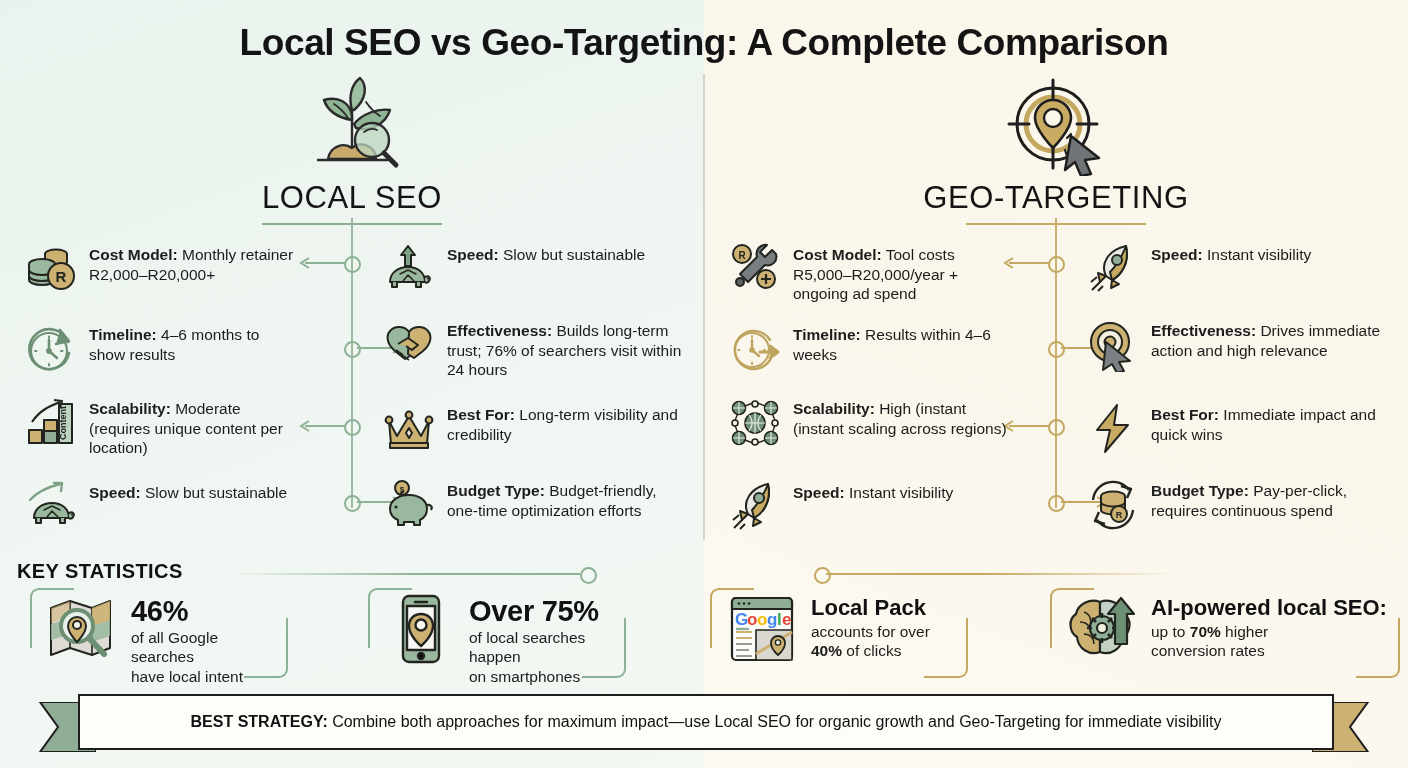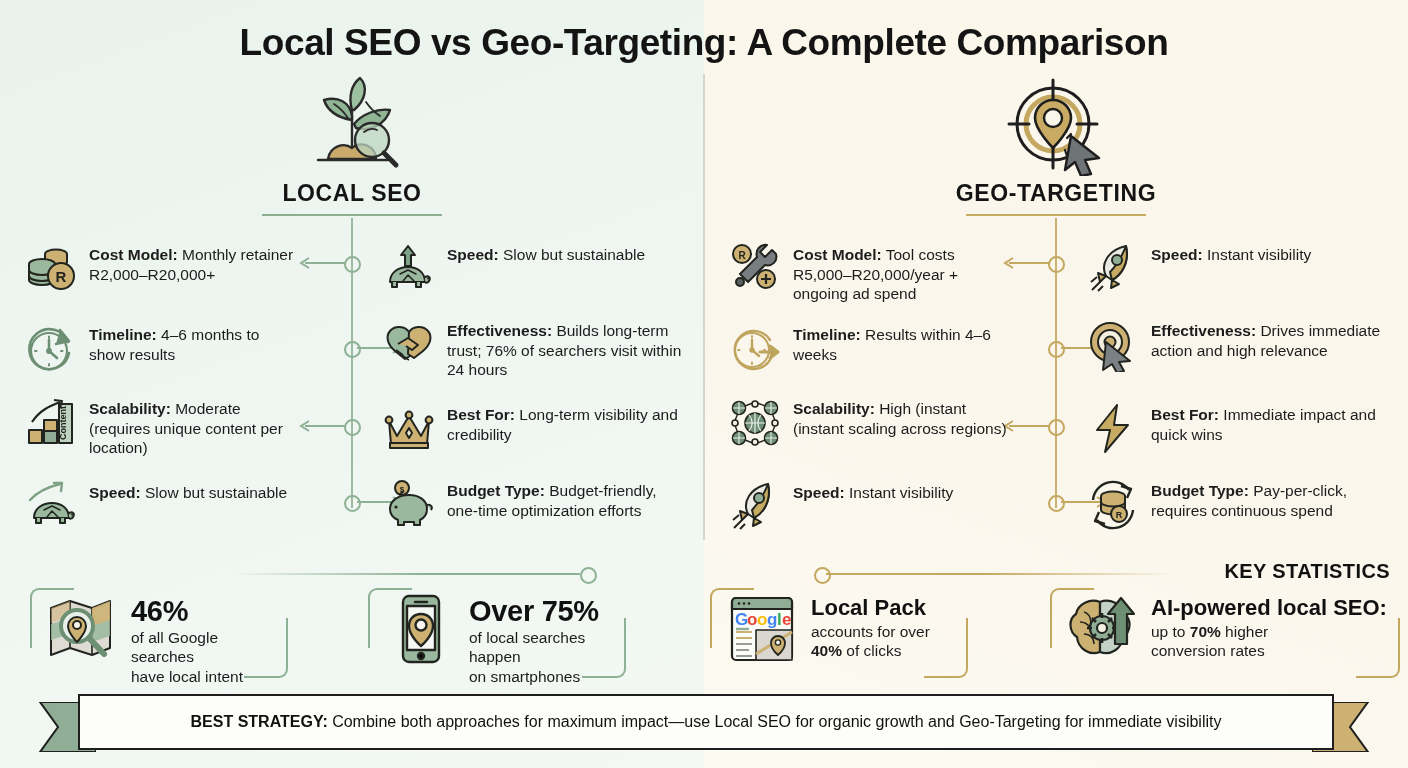--- a/index.html
+++ b/index.html
@@ -19,21 +19,21 @@
 
   
   .title{position:absolute;left:0;top:14px;width:1408px;text-align:center;
     font-size:37px;font-weight:bold;letter-spacing:-.4px;color:#141414;margin-top:8px;}
 
   
   .colhead{position:absolute;top:74px;width:352px;text-align:center;}
   .colhead.l{left:176px;}
   .colhead.r{left:880px;}
   .colhead .art{height:104px;display:flex;align-items:center;justify-content:center;}
-  .colhead .name{font-size:23px;font-weight:bold;letter-spacing:.6px;color:#141414;margin-top:2px;}
+  .colhead .name{font-size:31px;font-weight:normal;letter-spacing:.6px;color:#141414;margin-top:2px;}
   .colhead .uline{margin:7px auto 0;width:180px;height:2px;}
   .uline.green{background:#8faf93;}
   .uline.gold{background:#c3a css;}
   .uline.gold{background:#c8ab62;}
 
   
   .spine{position:absolute;width:2px;top:218px;height:290px;}
   .spine.l{left:351px;background:#9dbba2;}
   .spine.r{left:1055px;background:#cbb071;}
   .node{position:absolute;width:13px;height:13px;border-radius:50%;background:transparent;}
@@ -43,21 +43,21 @@
   .arm.l{background:#8db194;}
   .arm.r{background:#c5a85f;}
 
   
   .feat{position:absolute;display:flex;gap:11px;align-items:flex-start;}
   .feat .ic{flex:0 0 auto;width:54px;height:54px;display:block;}
   .feat .tx{font-size:15.5px;line-height:1.26;color:#1c1c1c;padding-top:3px;}
   .feat .tx b{font-weight:bold;}
 
   
-  .ks-label{position:absolute;left:0;top:560px;width:1390px;text-align:right;
+  .ks-label{position:absolute;left:17px;top:560px;width:1390px;text-align:left;
     font-size:20px;font-weight:bold;letter-spacing:.4px;color:#111;}
   .ks-rule{position:absolute;top:573px;height:2px;}
   .ks-rule.l{left:232px;width:348px;background:linear-gradient(90deg,rgba(141,177,148,0) 0%,#8db194 55%,#8db194 100%);}
   .ks-rule.r{left:826px;width:350px;background:linear-gradient(270deg,rgba(197,168,95,0) 0%,#c5a85f 55%,#c5a85f 100%);}
   .ks-dot{position:absolute;top:567px;width:13px;height:13px;border-radius:50%;}
   .ks-dot.l{left:580px;border:2px solid #8db194;}
   .ks-dot.r{left:814px;border:2px solid #c5a85f;}
 
   .stat{position:absolute;top:588px;width:258px;height:90px;}
   .stat .brk-tl{position:absolute;left:0;top:0;width:42px;height:58px;border-left:2px solid;border-top:2px solid;border-top-left-radius:9px;}

